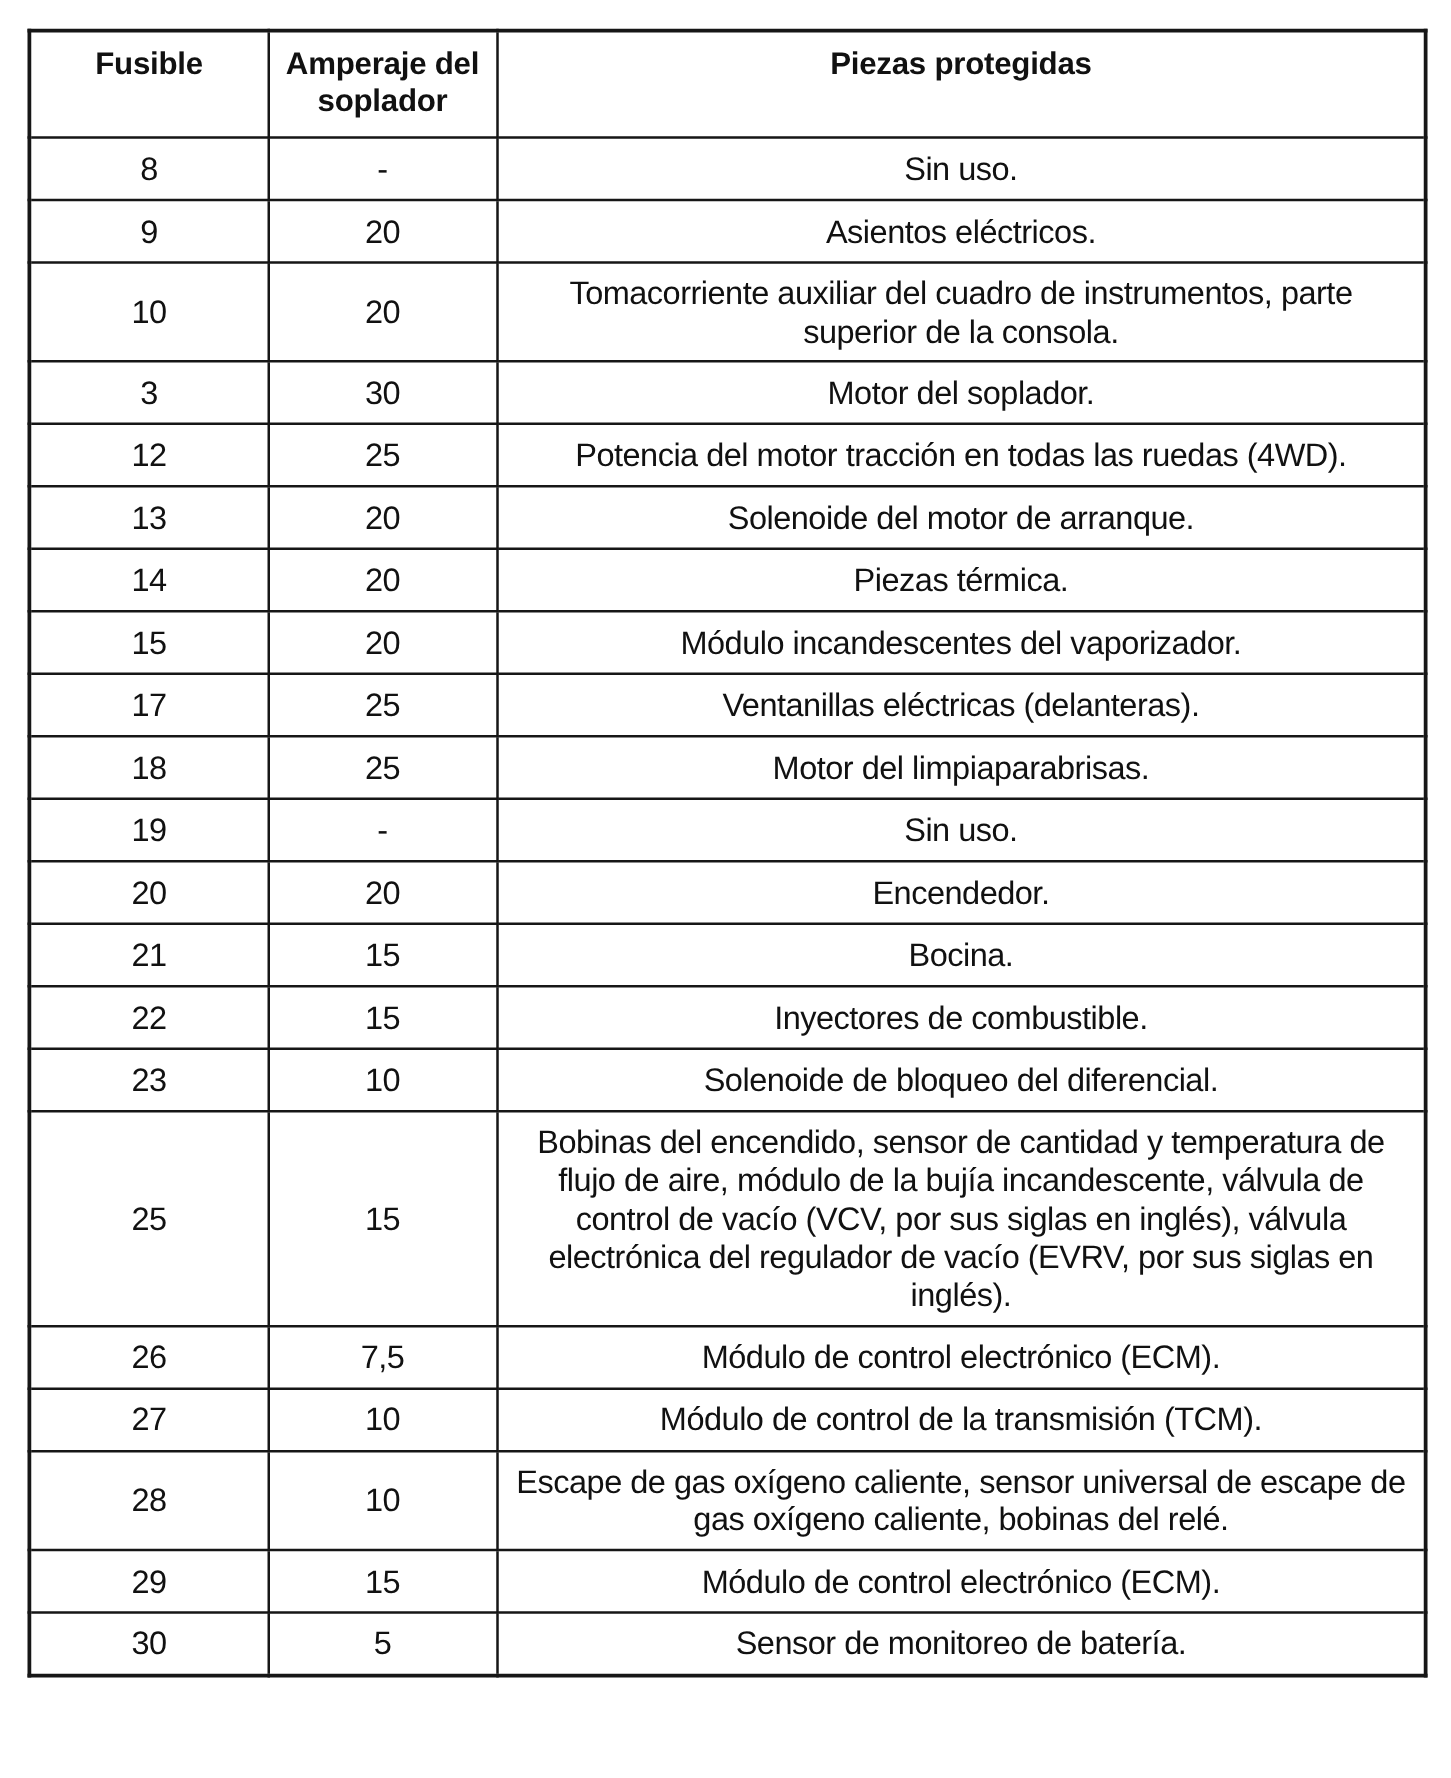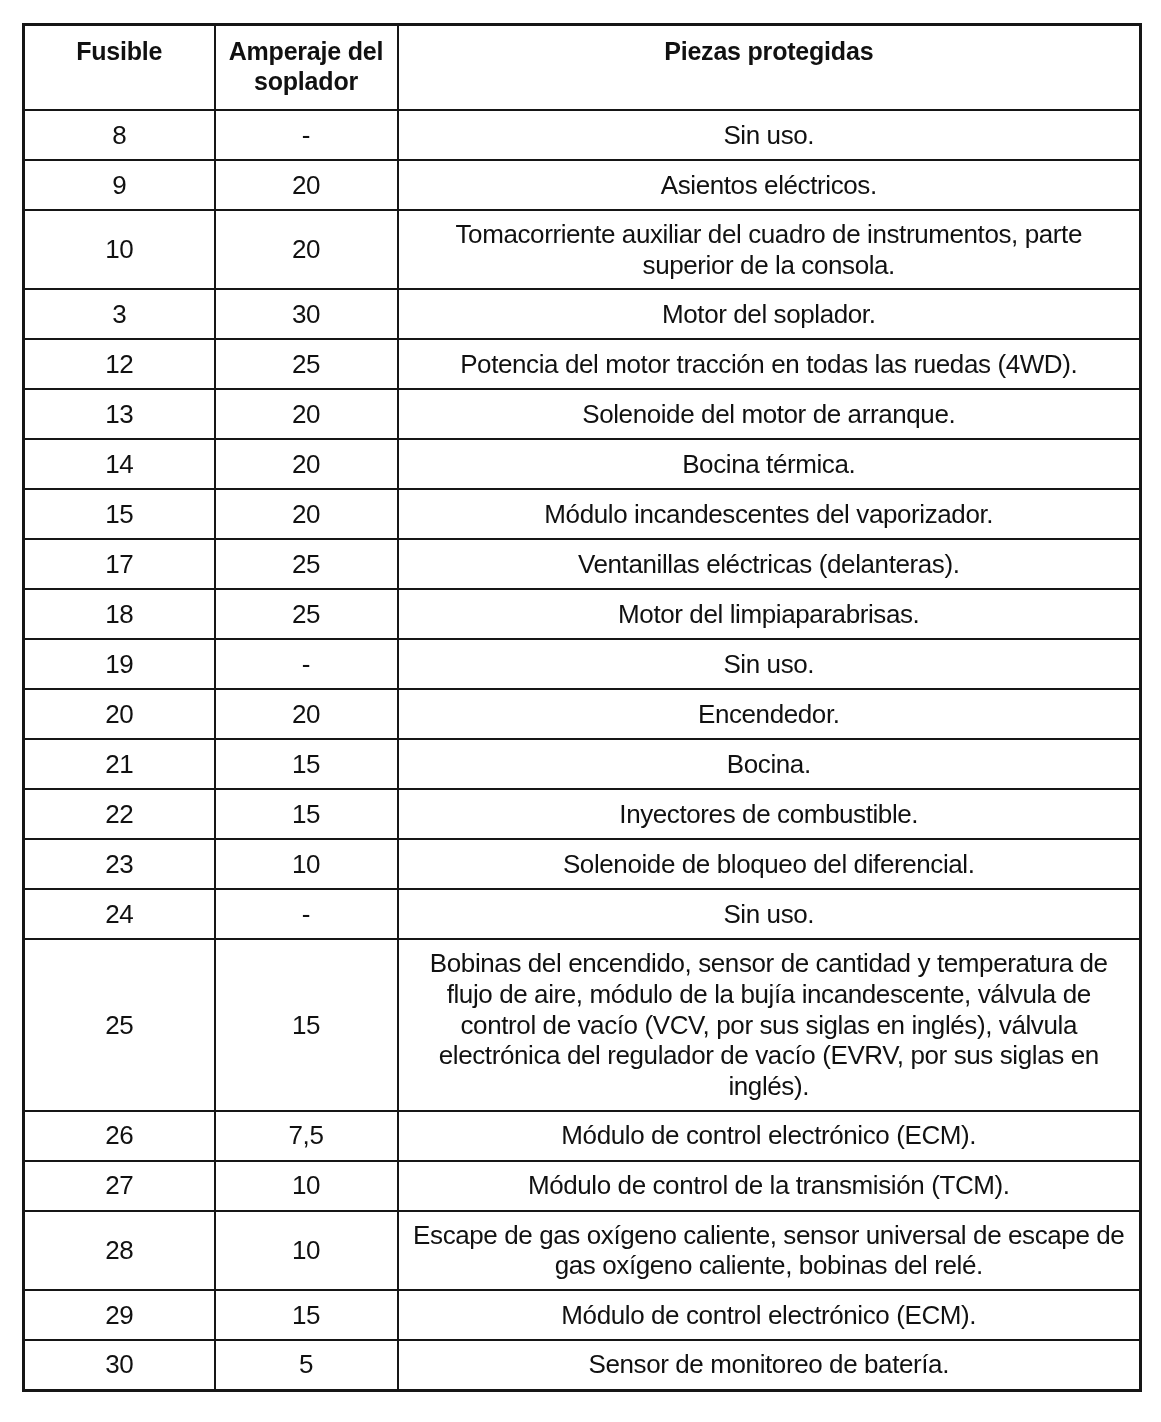--- a/index.html
+++ b/index.html
@@ -94,21 +94,21 @@
           <td>Potencia del motor tracción en todas las ruedas (4WD).</td>
         </tr>
         <tr>
           <td>13</td>
           <td>20</td>
           <td>Solenoide del motor de arranque.</td>
         </tr>
         <tr>
           <td>14</td>
           <td>20</td>
-          <td>Bocina térmica.</td>
+          <td>Piezas térmica.</td>
         </tr>
         <tr>
           <td>15</td>
           <td>20</td>
           <td>Módulo incandescentes del vaporizador.</td>
         </tr>
         <tr>
           <td>17</td>
           <td>25</td>
           <td>Ventanillas eléctricas (delanteras).</td>
@@ -137,25 +137,20 @@
           <td>22</td>
           <td>15</td>
           <td>Inyectores de combustible.</td>
         </tr>
         <tr>
           <td>23</td>
           <td>10</td>
           <td>Solenoide de bloqueo del diferencial.</td>
         </tr>
         <tr>
-          <td>24</td>
-          <td>-</td>
-          <td>Sin uso.</td>
-        </tr>
-        <tr>
           <td>25</td>
           <td>15</td>
           <td>Bobinas del encendido, sensor de cantidad y temperatura de flujo de aire, módulo de la bujía incandescente, válvula de control de vacío (VCV, por sus siglas en inglés), válvula electrónica del regulador de vacío (EVRV, por sus siglas en inglés).</td>
         </tr>
         <tr>
           <td>26</td>
           <td>7,5</td>
           <td>Módulo de control electrónico (ECM).</td>
         </tr>
         <tr>

